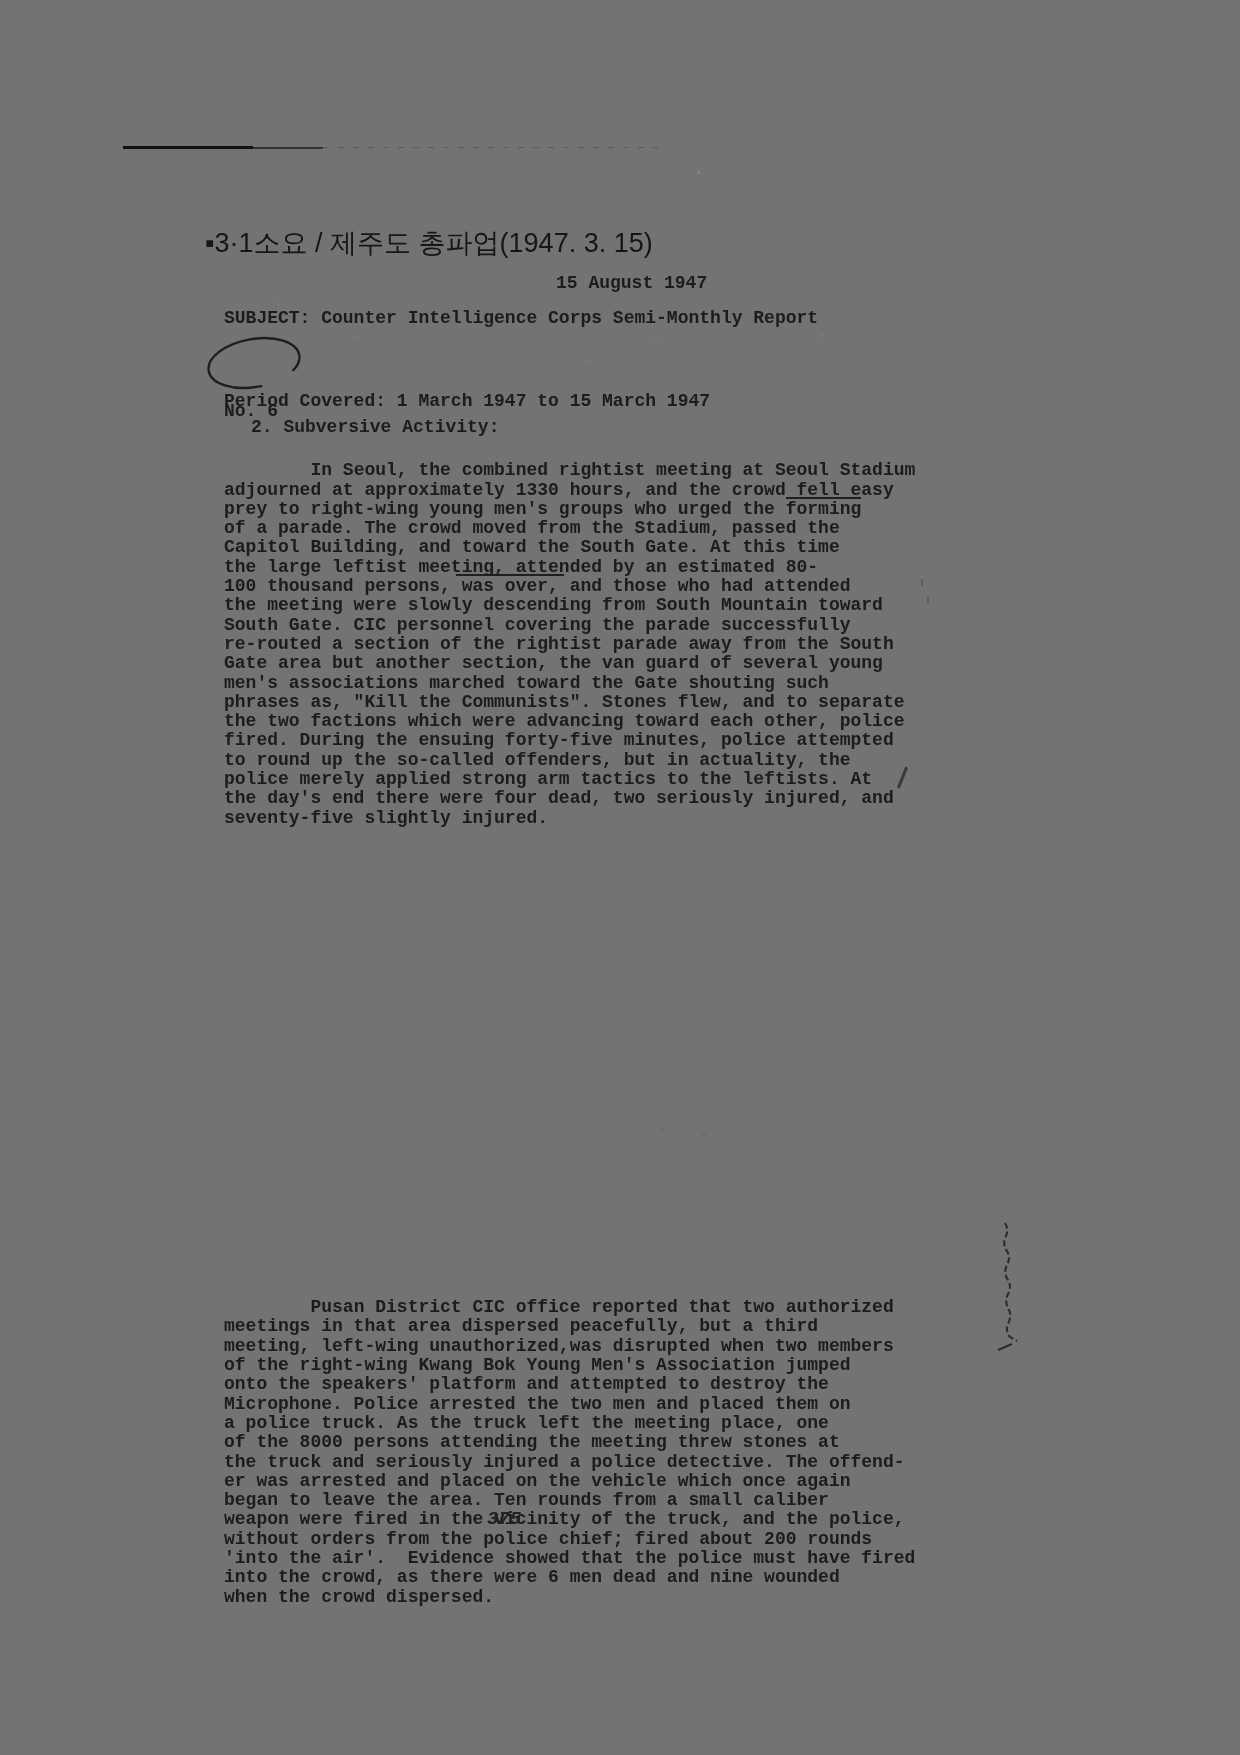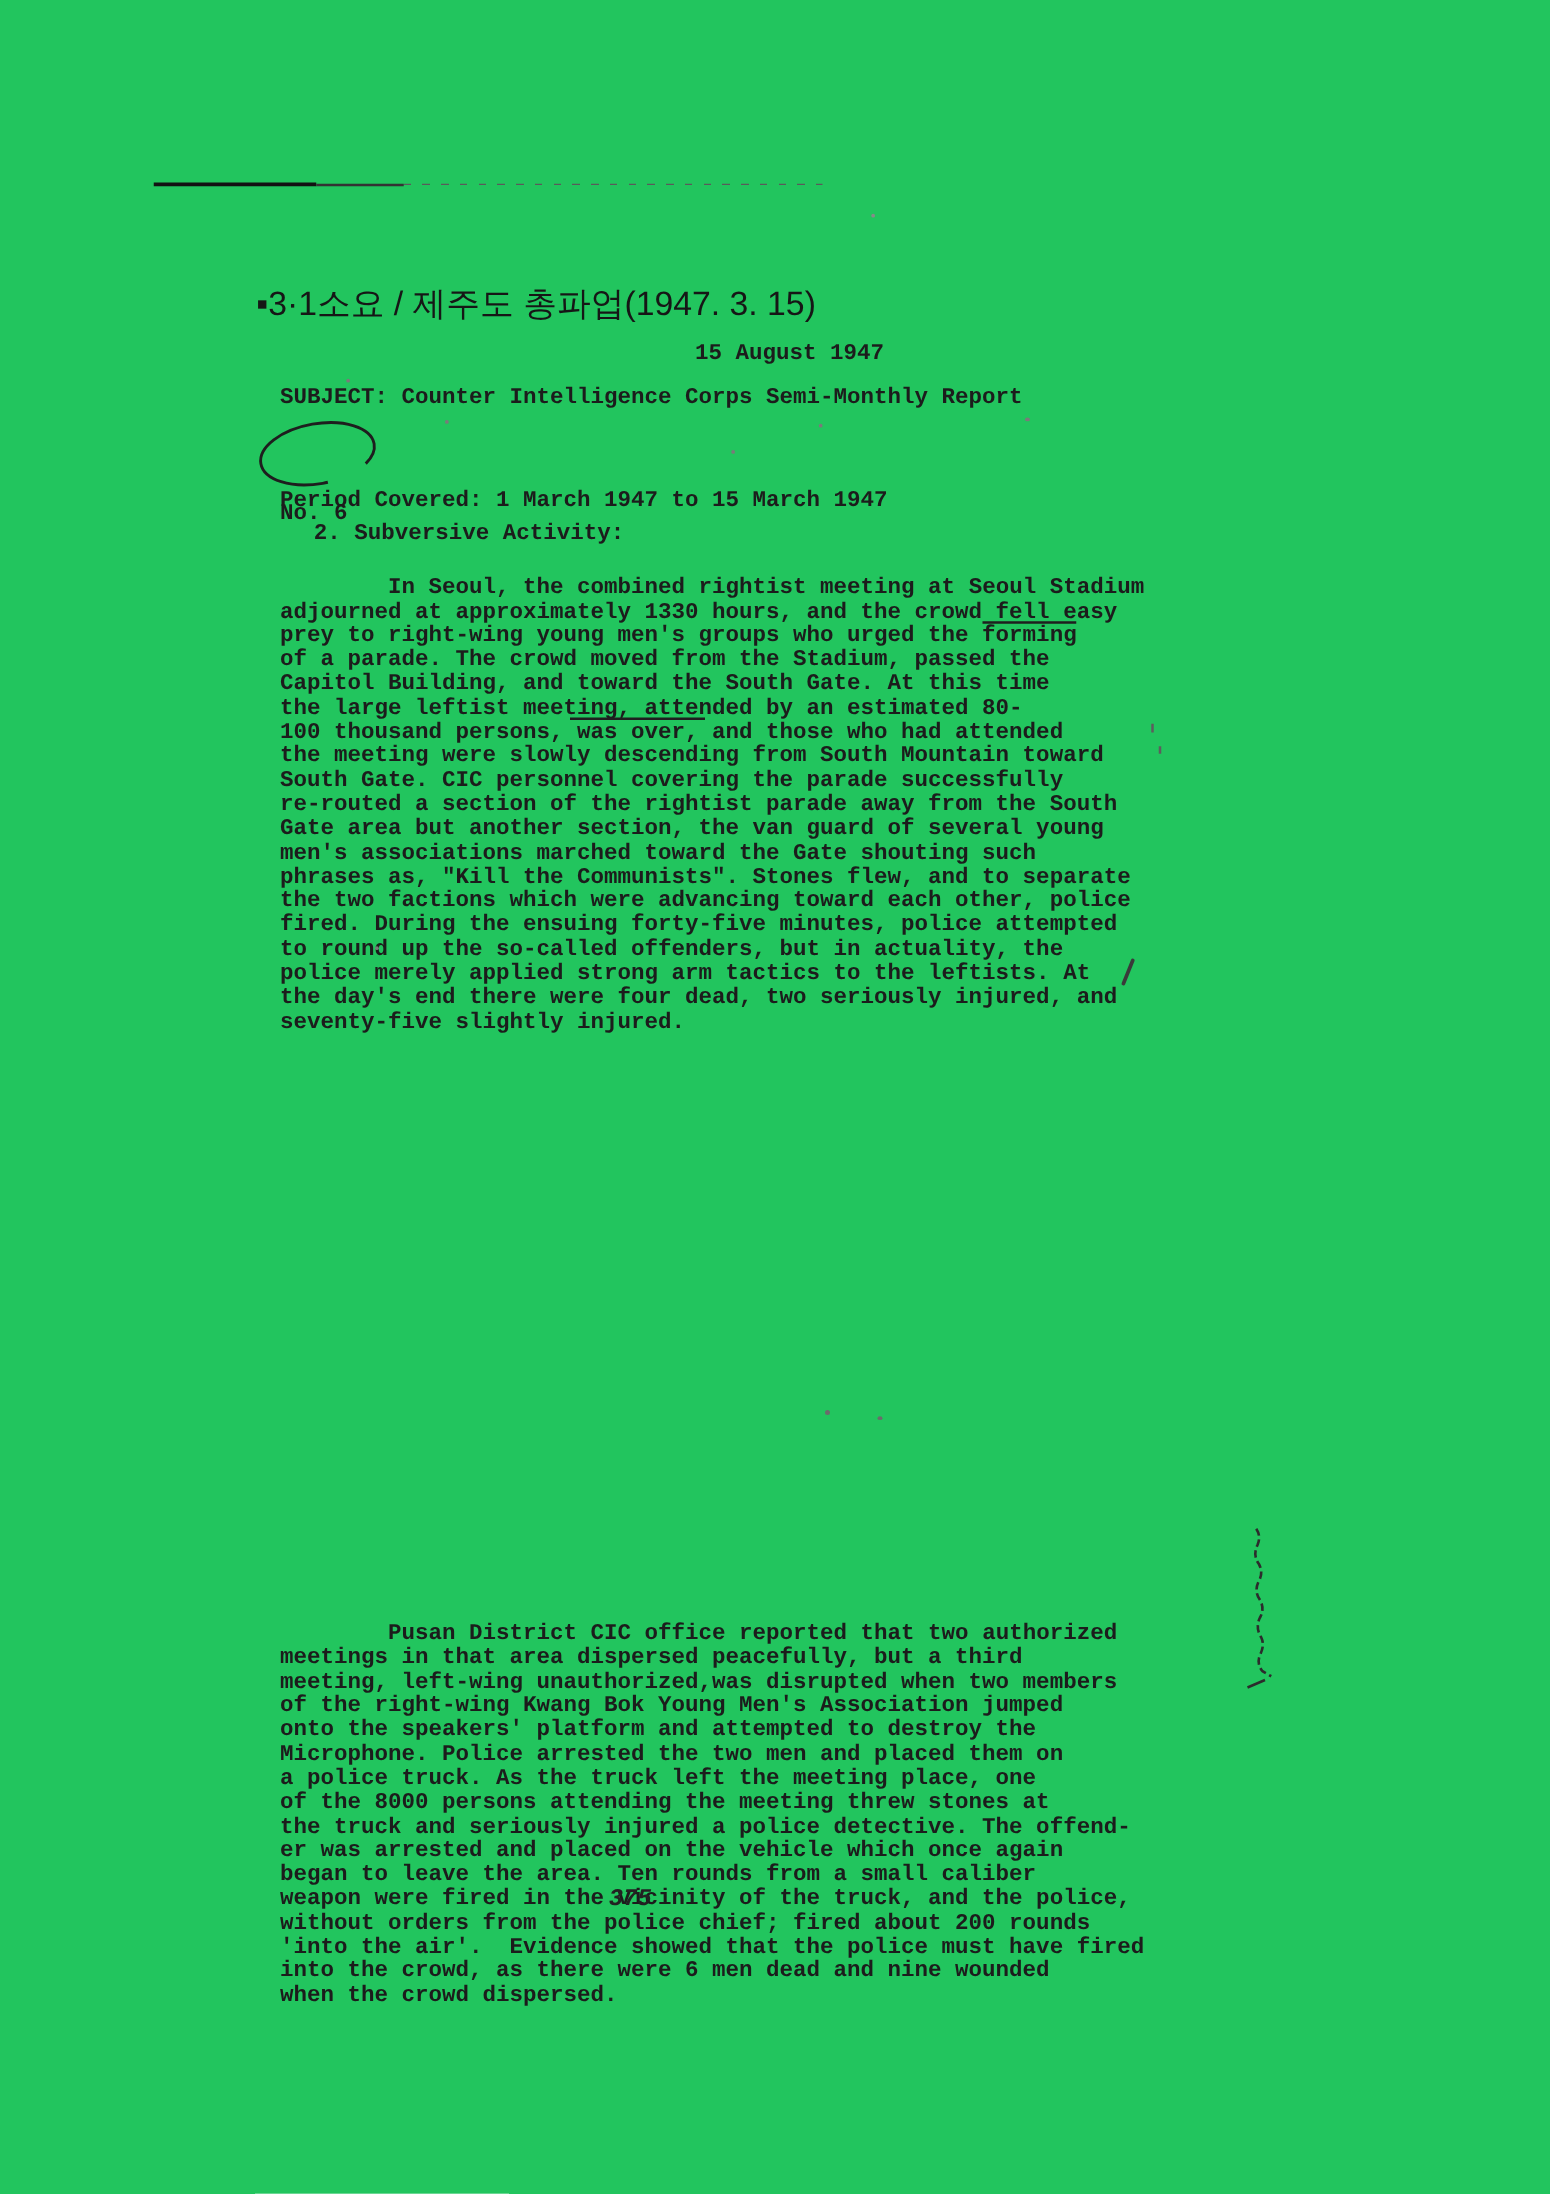--- a/index.html
+++ b/index.html
@@ -1,17 +1,17 @@
 <!DOCTYPE html>
 <html><head>
 <meta charset="utf-8">
 <style>
   html,body{margin:0;padding:0;}
   body{width:1240px;height:1755px;background:#ffffff;position:relative;overflow:hidden;}
-  .page{position:absolute;inset:0;background:#22c55e;}
+  .page{position:absolute;inset:0;background:#737373;}
   .tw{position:absolute;white-space:pre;font:700 18px/19.3px "Liberation Mono", monospace;color:#1c1c1c;}
   .korean{position:absolute;white-space:pre;font:400 27px/30px "Liberation Sans", sans-serif;color:#161616;}
   .pagenum{position:absolute;font:700 19px/20px "Liberation Mono", monospace;color:#222;}
   .rule{position:absolute;background:#121212;}
   .rule-dashed{position:absolute;height:1px;background:repeating-linear-gradient(90deg,#5a5a5a 0 6px,transparent 6px 15px);}
   .para{position:relative;}
   .uline{position:absolute;height:2px;background:#1f1f1f;}
   .speck{position:absolute;border-radius:50%;background:#7a7a7a;}
   .tick{position:absolute;background:#5d5d5d;}
   .slash{position:absolute;width:2.5px;height:23px;background:#3a3a3a;transform:rotate(22deg);border-radius:2px;}

